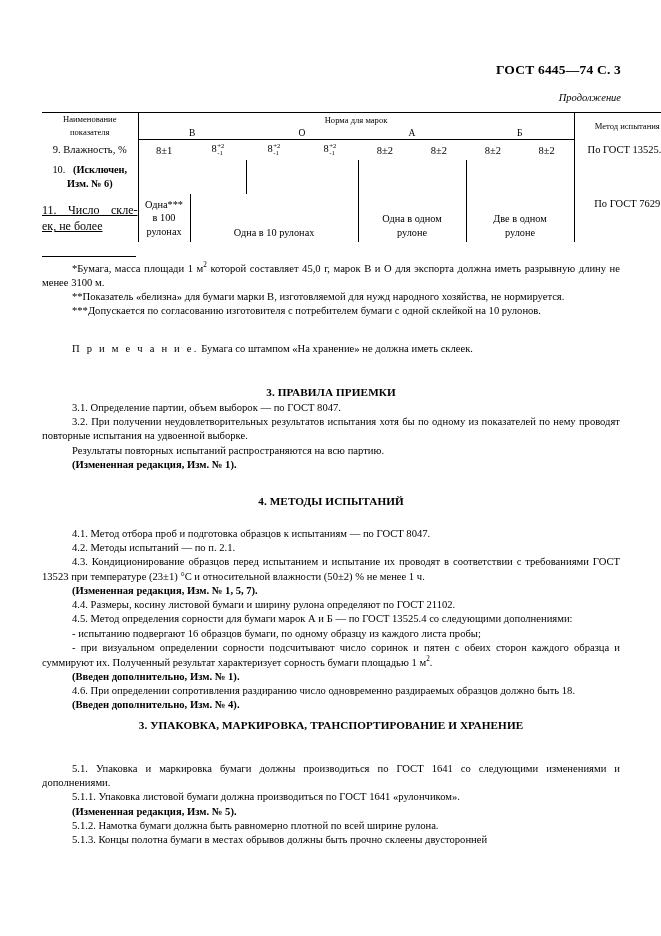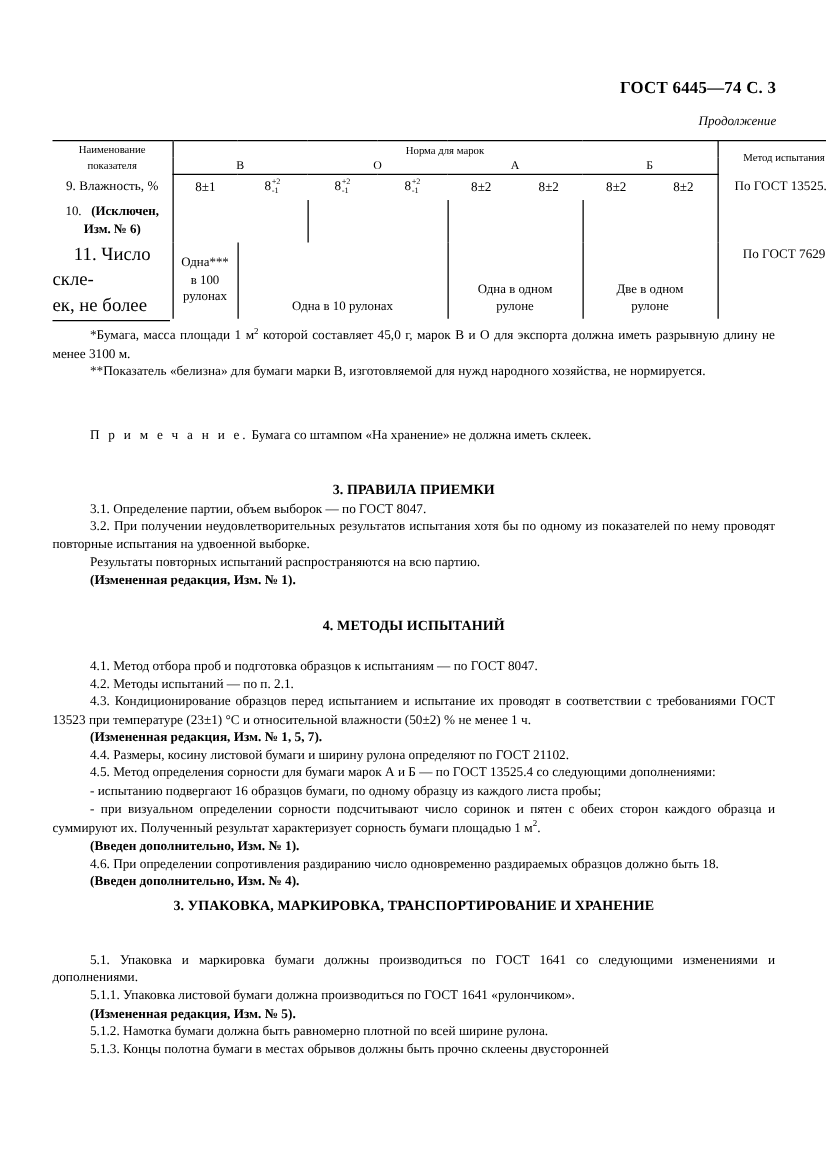--- a/index.html
+++ b/index.html
@@ -121,25 +121,26 @@
   .pm .st i { display: block; font-style: normal; }
   .pm .st .lo { position: relative; top: 0px; }
   .r10 {
     font-size: 10.3px;
     line-height: 1.35;
     text-align: left;
     padding: 4px 2px 2px 2px;
   }
   .r10 b { font-weight: bold; }
   .r11lbl {
-    font-size: 15px;
+    font-size: 12px;
     line-height: 1.35;
     text-align: justify;
     text-align-last: justify;
     padding: 10px 2px 3px 2px;
+    text-decoration: underline;
   }
   .r11lbl .l2 { text-align-last: left; }
   .sm-stack {
     font-size: 10.3px;
     line-height: 1.3;
     text-align: center;
     padding-top: 4px;
     margin-left: 20px;
   }
   .mid-note {
@@ -289,20 +290,21 @@
         </tr>
       </tbody>
     </table>
   </div>
 
   <div class="fnrule"></div>
 
   <div class="body" style="top:261px">
     <p class="p ind"><span>*Бумага, масса площади 1 м</span><sup class="ss">2</sup><span> которой составляет 45,0 г, марок В и О для экспорта должна иметь разрывную длину не менее 3100 м.</span></p>
     <p class="p ind">**Показатель «белизна» для бумаги марки В, изготовляемой для нужд народного хозяйства, не нормируется.</p>
+    <p class="p ind">***Допускается по согласованию изготовителя с потребителем бумаги с одной склейкой на 10 рулонов.</p>
   </div>
 
   <div class="body" style="top:342px">
     <p class="p ind"><span class="sp">П р и м е ч а н и е.</span><span> Бумага со штампом «На хранение» не должна иметь склеек.</span></p>
   </div>
 
   <div class="body" style="top:372px">
     <p class="p center">3. ПРАВИЛА ПРИЕМКИ</p>
   </div>
   <div class="body" style="top:401px">

